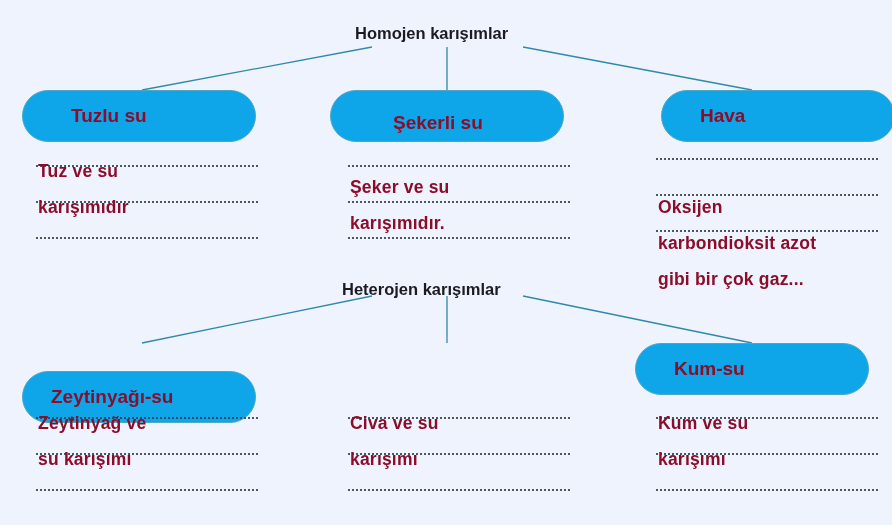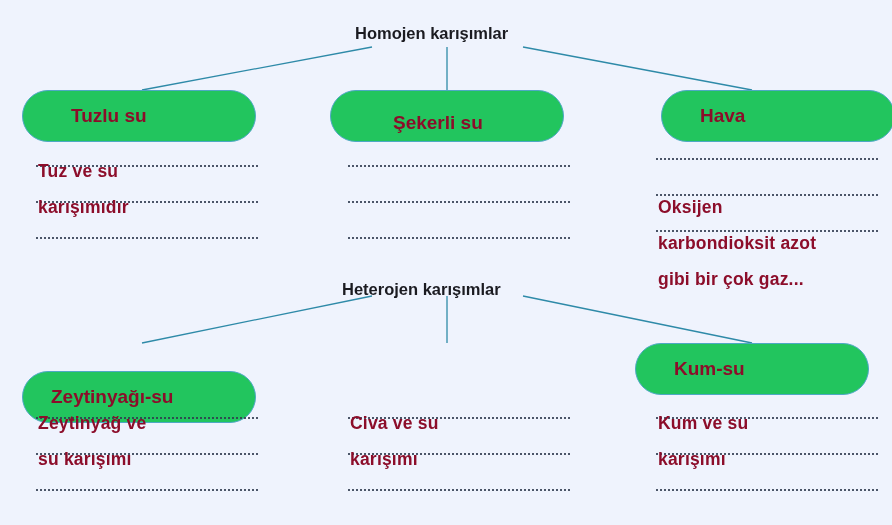--- a/index.html
+++ b/index.html
@@ -40,21 +40,21 @@
     letter-spacing: 0px;
     white-space: nowrap;
   }
   .group-heading.homojen { left: 355px; top: 24px; }
   .group-heading.heterojen { left: 342px; top: 280px; text-align: center; }
 
   
   .node {
     position: absolute;
     height: 52px;
-    background: #22c55e;
+    background: #0ea5e9;
     border: 1.6px solid #4ea8c4;
     border-radius: 26px;
     box-sizing: border-box;
     display: flex;
     align-items: center;
   }
   .node-label {
     font-size: 19px;
     font-weight: bold;
     color: #8c0d2a;
@@ -151,20 +151,24 @@
     <div class="hand-text offset-up">
       <span class="hl">Tuz ve su</span>
       <span class="hl">karışımıdır</span>
     </div>
   </div>
 
   <div class="answer-block a2">
     <div class="rule-line r1"></div>
     <div class="rule-line r2"></div>
     <div class="rule-line r3"></div>
+    <div class="hand-text offset-down">
+      <span class="hl">Şeker ve su</span>
+      <span class="hl">karışımıdır.</span>
+    </div>
   </div>
 
   <div class="answer-block a3">
     <div class="rule-line r1"></div>
     <div class="rule-line r2"></div>
     <div class="rule-line r3"></div>
     <div class="hand-text offset-tall">
       <span class="hl">Oksijen</span>
       <span class="hl">karbondioksit azot</span>
       <span class="hl">gibi bir çok gaz...</span>

